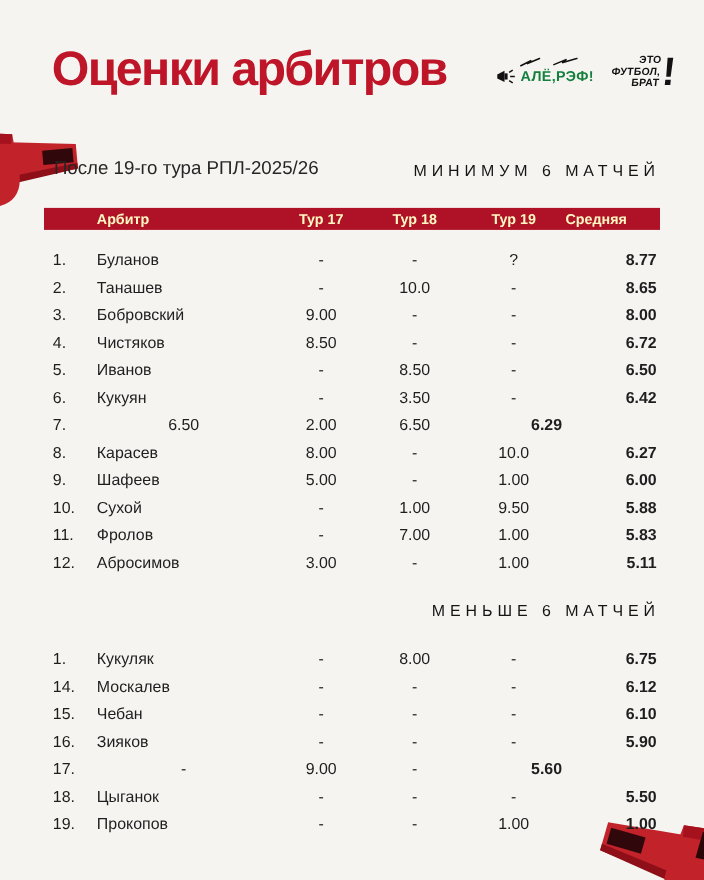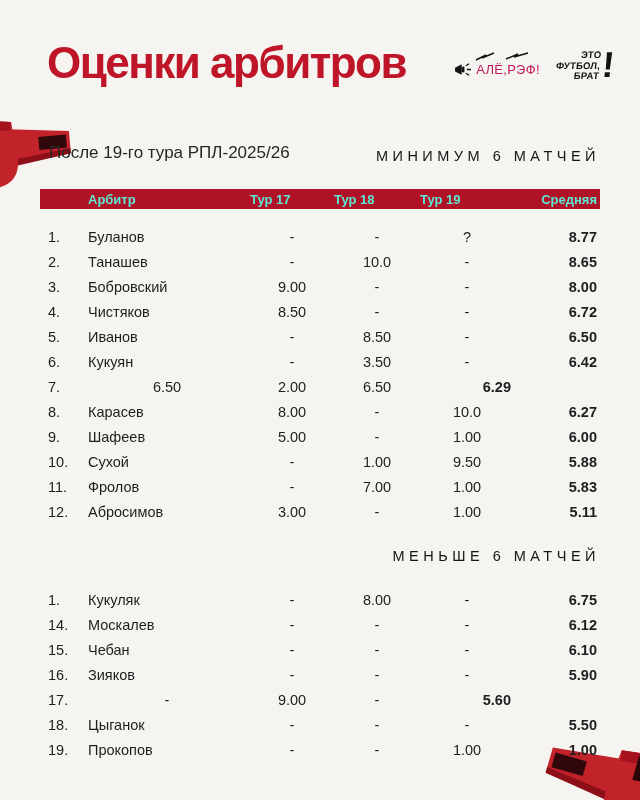--- a/index.html
+++ b/index.html
@@ -15,39 +15,39 @@
     position:absolute; left:47px; top:38px;
     font-size:44px; font-weight:800; letter-spacing:-1.5px;
     color:var(--accent); white-space:nowrap;
   }
   .subtitle {
     position:absolute; left:49px; top:95px;
     font-size:17px; font-weight:500; color:#262626;margin-top:48px;
   }
   .logos { position:absolute; top:50px; right:26px; display:flex; align-items:center; gap:16px; }
   .ale { position:relative; display:flex; align-items:center; gap:3px;
-         font-weight:400; font-size:13px; letter-spacing:.3px; color:#be185d; padding-top:8px; }
+         font-weight:700; font-size:13px; letter-spacing:.3px; color:#15803d; padding-top:8px; }
   .ale .bolts { position:absolute; top:-2px; left:18px; }
   .efb { display:flex; align-items:flex-start; gap:2px; color:#121212;
          transform:skewX(-6deg); }
   .efb .lines { text-align:right; font-weight:800; font-size:9.5px; line-height:1.12; letter-spacing:.2px; }
   .efb .bang { font-size:36px; font-weight:800; line-height:.78; margin-top:1px; }
 
   .content { position:absolute; left:40px; top:140px; width:560px; }
   .section-title { text-align:right; font-size:14.5px; font-weight:400;
                    letter-spacing:4.5px; color:#151515; }
   .st1 { margin-top:8px; }
   .st2 { margin-top:24px; }
 
   .grid6 { display:grid; grid-template-columns:44px 166px 84px 86px 94px 1fr; align-items:center; }
-  .header-bar { margin-top:25px; background:var(--bar); color:#5eead4; height:20px;
+  .header-bar { margin-top:25px; background:var(--bar); color:#fef9c3; height:20px;
                 font-size:13px; font-weight:700; }
   .h-name { padding-left:4px; }
-  .h-val  { }
-  .h-avg  { text-align:right; padding-right:3px; }
+  .h-val  { text-align:center; }
+  .h-avg  { text-align:left; padding-right:3px; }
 
   .rows  { margin-top:15px; }
   .rows2 { margin-top:23px; }
   .row { height:25px; font-size:14.5px; }
   .c-num  { padding-left:8px; font-weight:500; }
   .c-name { padding-left:4px; font-weight:500; }
   .c-val  { text-align:center; font-weight:500; }
   .c-avg  { text-align:right; padding-right:3px; font-weight:700; }
 
   .whistle { position:absolute; }

